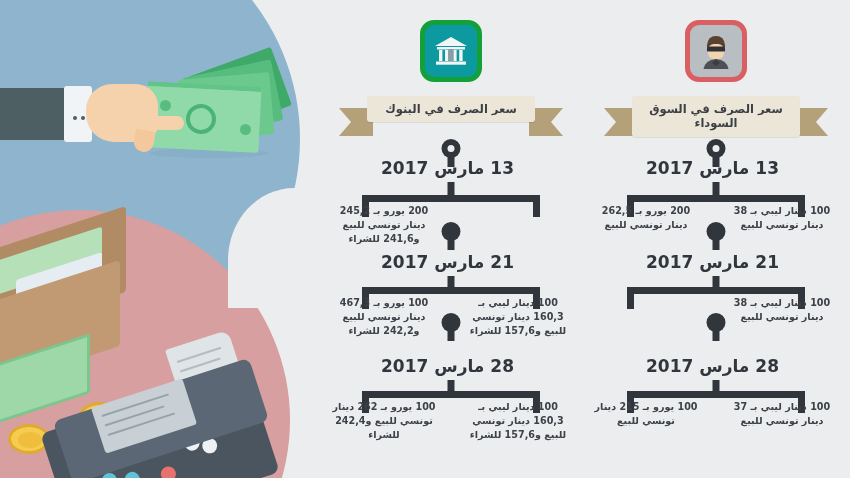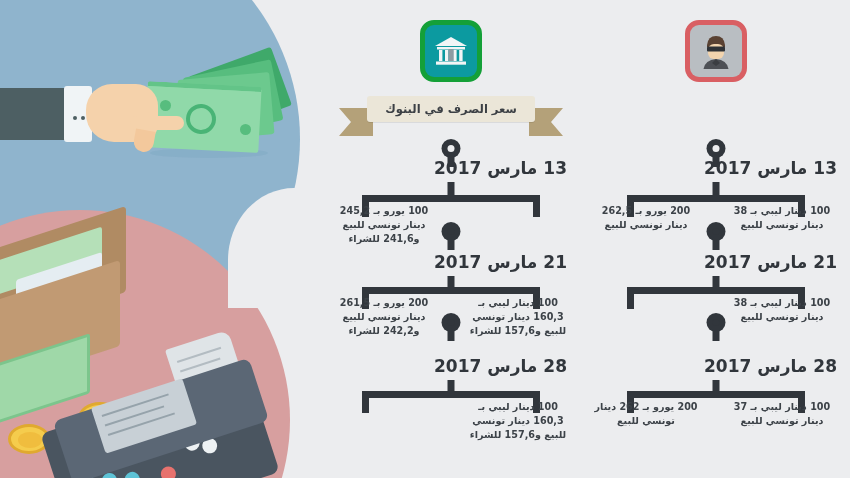--- a/index.html
+++ b/index.html
@@ -120,21 +120,21 @@
   }
   .node::after{ content:""; width:7px; height:7px; border-radius:50%; background:#ecedef; }
   .node.solid::after{ background:#31363c; }
   .stem{ position:absolute; left:50%; transform:translateX(-50%); width:7px; background:#31363c; }
   .bracket{
     position:absolute; left:50%; transform:translateX(-50%);
     height:22px; border-top:7px solid #31363c;
     border-left:7px solid #31363c; border-right:7px solid #31363c;
   }
   .date{
-    position:absolute; left:0; right:13px; text-align:right;
+    position:absolute; left:0; right:7px; text-align:center;
     direction:rtl; font-weight:bold; color:#31363c; font-size:17px;
     letter-spacing:.2px;
   }
   .rate{
     position:absolute; direction:rtl; text-align:center;
     color:#3c4248; font-size:9.6px; line-height:1.45; font-weight:bold;
     width:108px;
   }
 </style>
 </head>
@@ -224,52 +224,58 @@
       <div class="tail l"></div>
       <div class="tail r"></div>
       <div class="body">سعر الصرف في البنوك</div>
     </div>
 
     <div class="node" style="top:139px;"></div>
     <div class="stem" style="top:155px;height:12px;"></div>
     <div class="date" style="top:158px;">13 مارس 2017</div>
     <div class="stem" style="top:182px;height:14px;"></div>
     <div class="bracket" style="top:195px;width:178px;"></div>
-    <div class="rate" style="top:204px;left:8px;">100 يورو بـ 245,2 دينار تونسي للبيع و241,6 للشراء</div>
+    <div class="rate" style="top:204px;left:8px;">200 يورو بـ 245,2 دينار تونسي للبيع و241,6 للشراء</div>
 
     <div class="node solid" style="top:222px;"></div>
     <div class="stem" style="top:238px;height:12px;"></div>
     <div class="date" style="top:252px;">21 مارس 2017</div>
     <div class="stem" style="top:276px;height:12px;"></div>
     <div class="bracket" style="top:287px;width:178px;"></div>
-    <div class="rate" style="top:296px;left:8px;">200 يورو بـ 261,5 دينار تونسي للبيع و242,2 للشراء</div>
+    <div class="rate" style="top:296px;left:8px;">100 يورو بـ 467,3 دينار تونسي للبيع و242,2 للشراء</div>
     <div class="rate" style="top:296px;right:8px;">100 دينار ليبي بـ 160,3 دينار تونسي للبيع و157,6 للشراء</div>
 
     <div class="node solid" style="top:313px;"></div>
     <div class="stem" style="top:329px;height:12px;"></div>
     <div class="date" style="top:356px;">28 مارس 2017</div>
     <div class="stem" style="top:380px;height:12px;"></div>
     <div class="bracket" style="top:391px;width:178px;"></div>
+    <div class="rate" style="top:400px;left:8px;">100 يورو بـ 262 دينار تونسي للبيع و242,4 للشراء</div>
     <div class="rate" style="top:400px;right:8px;">100 دينار ليبي بـ 160,3 دينار تونسي للبيع و157,6 للشراء</div>
   </div>
 
   <div class="col col-black">
 
     <div class="icon-badge red">
       <div class="icon-inner grey">
         <svg width="36" height="36" viewBox="0 0 36 36" aria-hidden="true">
           <path d="M9 12 Q10 3 18 3 Q26 3 27 12 L27 14 L9 14 Z" fill="#5a4233"></path>
           <rect x="10" y="11" width="16" height="15" rx="6" fill="#f2d4ae"></rect>
           <rect x="9" y="13.5" width="18" height="5" rx="1" fill="#2f3236"></rect>
           <path d="M18 26 Q7 27 5.5 36 L30.5 36 Q29 27 18 26 Z" fill="#4d5055"></path>
           <path d="M18 26 L14 30 L18 33 L22 30 Z" fill="#3b3e42"></path>
         </svg>
       </div>
     </div>
 
+    <div class="ribbon">
+      <div class="tail l"></div>
+      <div class="tail r"></div>
+      <div class="body">سعر الصرف في السوق السوداء</div>
+    </div>
 
     <div class="node" style="top:139px;"></div>
     <div class="stem" style="top:155px;height:12px;"></div>
     <div class="date" style="top:158px;">13 مارس 2017</div>
     <div class="stem" style="top:182px;height:14px;"></div>
     <div class="bracket" style="top:195px;width:178px;"></div>
     <div class="rate" style="top:204px;left:10px;">200 يورو بـ 262,5 دينار تونسي للبيع</div>
     <div class="rate" style="top:204px;right:14px;">100 دينار ليبي بـ 38 دينار تونسي للبيع</div>
 
     <div class="node solid" style="top:222px;"></div>
@@ -277,17 +283,17 @@
     <div class="date" style="top:252px;">21 مارس 2017</div>
     <div class="stem" style="top:276px;height:12px;"></div>
     <div class="bracket" style="top:287px;width:178px;"></div>
     <div class="rate" style="top:296px;right:14px;">100 دينار ليبي بـ 38 دينار تونسي للبيع</div>
 
     <div class="node solid" style="top:313px;"></div>
     <div class="stem" style="top:329px;height:12px;"></div>
     <div class="date" style="top:356px;">28 مارس 2017</div>
     <div class="stem" style="top:380px;height:12px;"></div>
     <div class="bracket" style="top:391px;width:178px;"></div>
-    <div class="rate" style="top:400px;left:10px;">200 يورو بـ 262 دينار تونسي للبيع</div>
+    <div class="rate" style="top:400px;left:10px;">100 يورو بـ 215 دينار تونسي للبيع</div>
     <div class="rate" style="top:400px;right:14px;">100 دينار ليبي بـ 37 دينار تونسي للبيع</div>
   </div>
 
 </div>
 
 </body></html>

